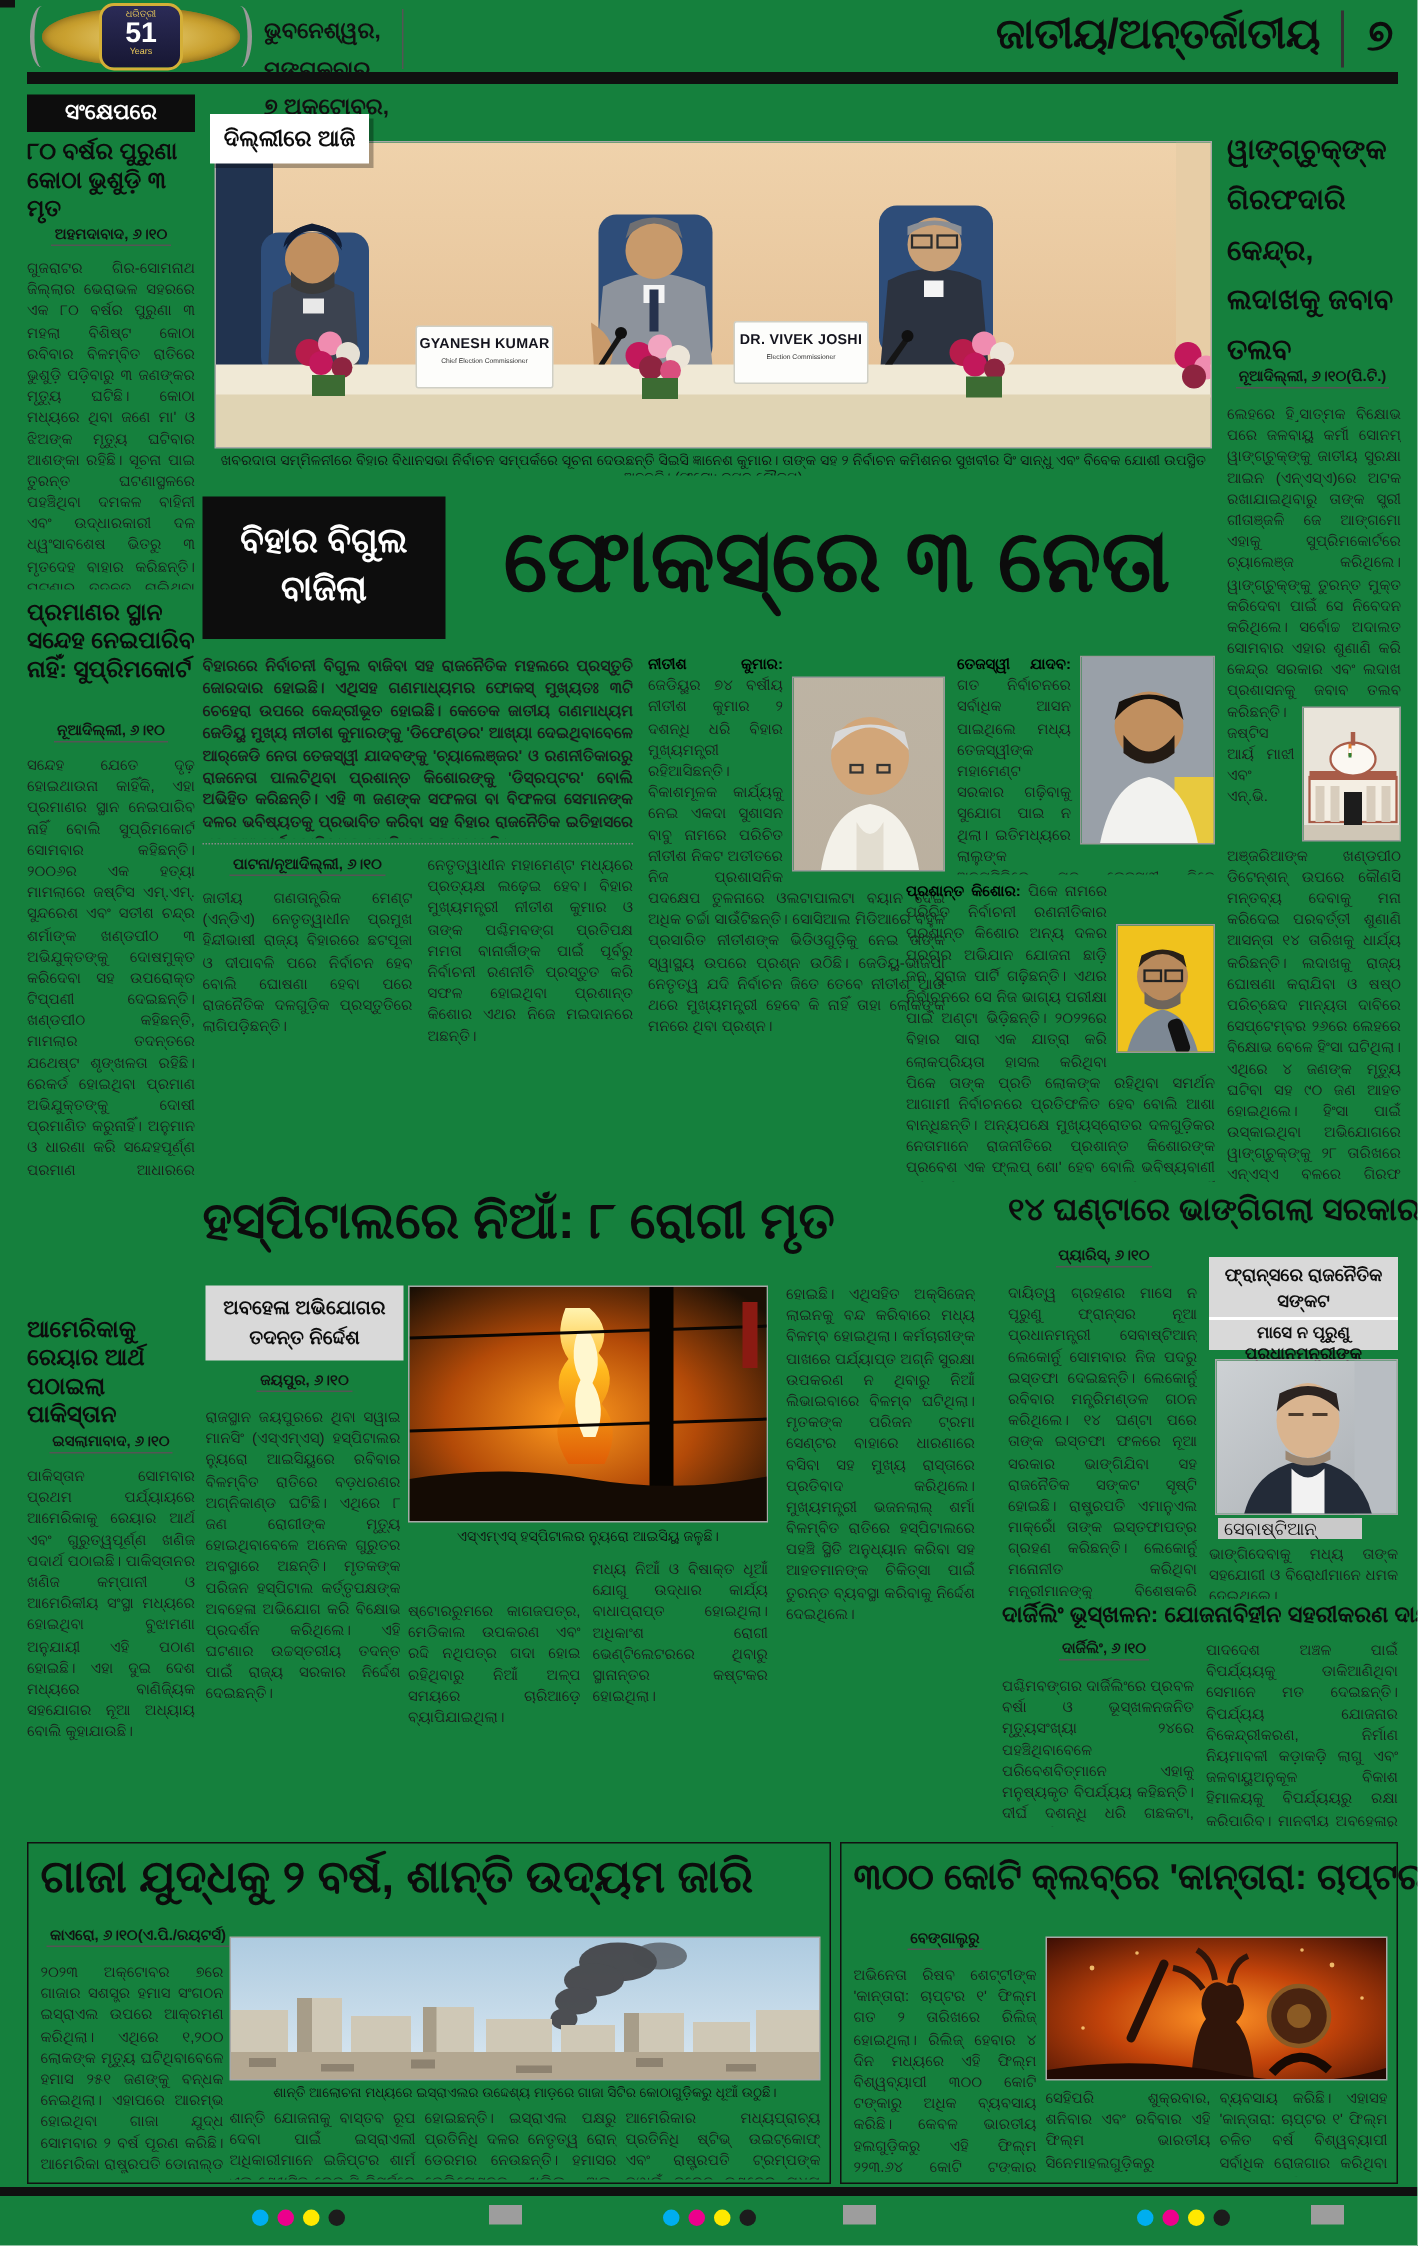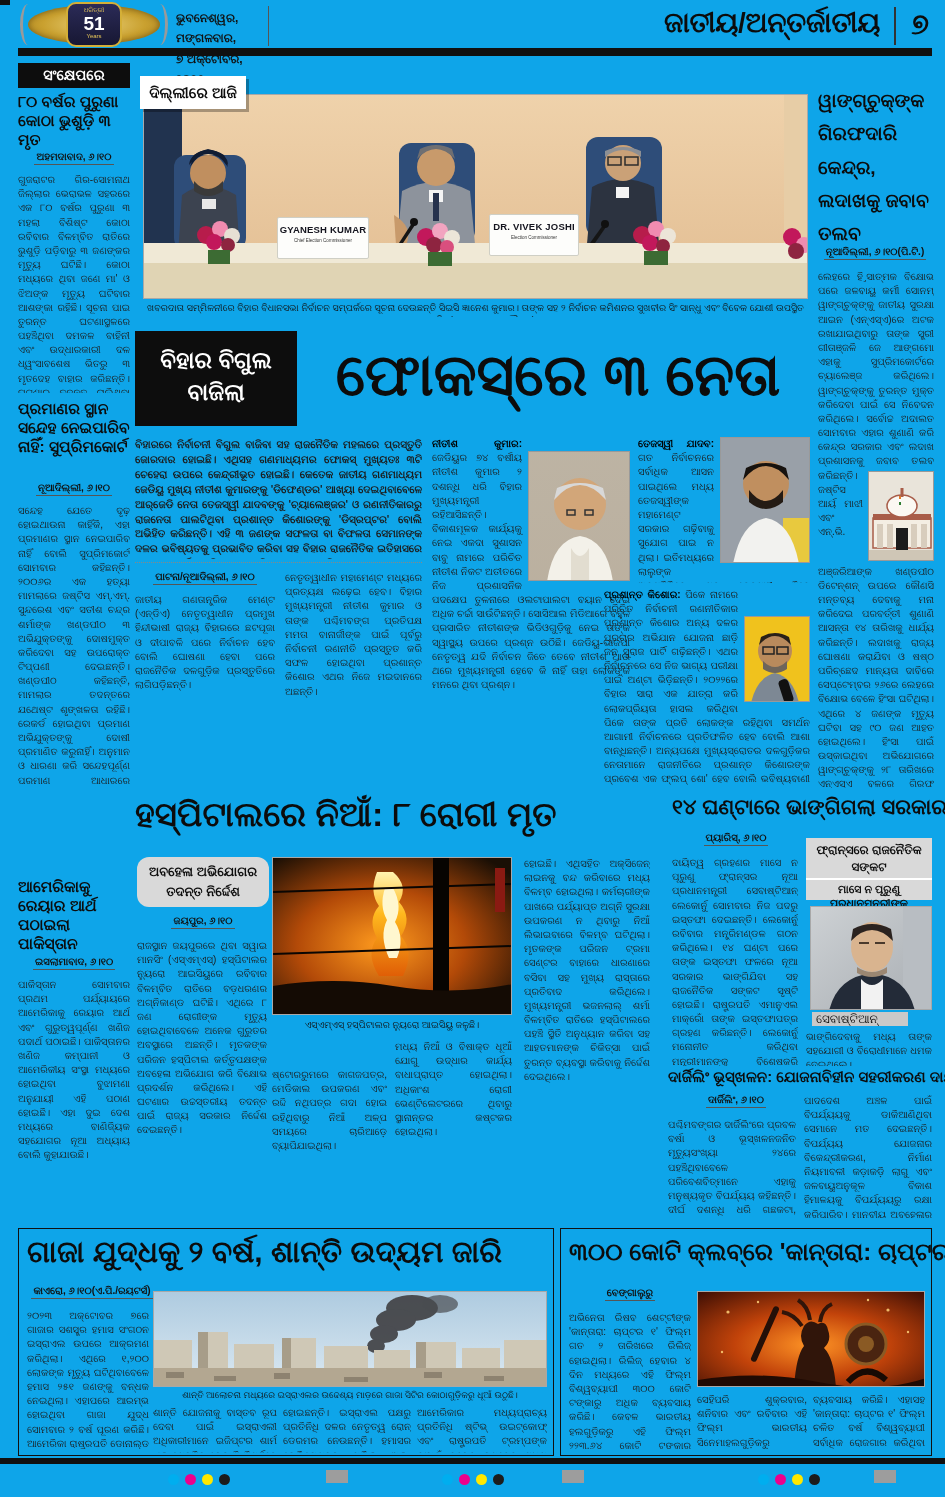--- a/index.html
+++ b/index.html
@@ -1,18 +1,18 @@
 <!DOCTYPE html>
 <html><head>
 <meta charset="utf-8">
 <style>
   * { margin:0; padding:0; box-sizing:border-box; }
   html,body { background:#f2f2f2; }
   body { font-family:"Liberation Sans","DejaVu Sans",sans-serif; }
-  .page { position:relative; width:945px; height:1497px; background:#0ea5e9; margin:0 auto; overflow:hidden; }
+  .page { position:relative; width:945px; height:1497px; background:#15803d; margin:0 auto; overflow:hidden; }
   .abs { position:absolute; }
   .hl { font-weight:bold; color:#0c0c0c; line-height:1.22; }
   .bt { font-size:10px; line-height:1.42; text-align:justify; color:#1c1c1c; overflow:hidden; }
   .bt b { color:#000; }
   .dl { text-align:center; font-size:10px; font-weight:bold; color:#111; }
   .dl span { display:inline-block; border-bottom:1px solid #555; padding:0 2px 1px; }
   .cap { font-size:9.5px; color:#111; text-align:center; overflow:hidden; }
   .photo { border:1px solid #a8a8a8; overflow:hidden; }
   .blackbox { background:#0d0d0d; color:#ffffff; text-align:center; }
   .graybox { background:#d9d9d9; color:#0d0d0d; text-align:center; font-weight:bold; }
@@ -36,21 +36,21 @@
     <div class="abs" style="left:20px;top:2px;width:148px;height:45px;">
       <div class="abs" style="left:8px;top:3px;width:132px;height:39px;border-radius:50%;background:radial-gradient(ellipse at center,#ead27a 0%,#c9a02f 55%,#a57f22 100%);box-shadow:inset 0 0 6px #7a5c14;"></div>
       <div class="abs" style="left:0;top:2px;width:16px;height:41px;border-left:3px solid #9a9a9a;border-radius:50% 0 0 50%;"></div>
       <div class="abs" style="left:132px;top:2px;width:16px;height:41px;border-right:3px solid #9a9a9a;border-radius:0 50% 50% 0;"></div>
       <div class="abs" style="left:46px;top:0;width:56px;height:45px;background:linear-gradient(#2b2b57,#171733);border:2px solid #d4af37;border-radius:10px;text-align:center;overflow:hidden;">
         <div style="font-size:6.5px;color:#e8c75a;margin-top:2px;">ଧରିତ୍ରୀ</div>
         <div style="font-size:19px;font-weight:bold;color:#ffffff;line-height:1;">51</div>
         <div style="font-size:6px;color:#e8c75a;">Years</div>
       </div>
     </div>
-    <div class="abs" style="left:176px;top:8px;width:90px;height:38px;font-size:12px;font-weight:bold;color:#111;line-height:1.7;">
+    <div class="abs" style="left:176px;top:8px;width:90px;height:38px;font-size:15px;font-weight:bold;color:#111;line-height:1.7;">
       <div>ଭୁବନେଶ୍ୱର, ମଙ୍ଗଳବାର,</div>
       <div>୭ ଅକ୍ଟୋବର, ୨୦୨୫</div>
     </div>
     <div class="abs" style="left:268px;top:6px;width:1px;height:40px;background:#555;"></div>
     <div class="abs hl" style="left:540px;top:6px;width:340px;height:42px;font-size:28px;text-align:right;letter-spacing:-.3px;">ଜାତୀୟ/ଅନ୍ତର୍ଜାତୀୟ</div>
     <div class="abs" style="left:894px;top:7px;width:2px;height:38px;background:#333;"></div>
     <div class="abs hl" style="left:902px;top:7px;width:36px;height:40px;font-size:29px;text-align:center;">୭</div>
     <div class="abs" style="left:18px;top:48px;width:914px;height:8px;background:#101010;"></div>
   </div>
 
@@ -236,21 +236,21 @@
           <rect x="42" y="52" width="6" height="24" fill="#d8cdbd"></rect>
           <rect x="52" y="52" width="6" height="24" fill="#d8cdbd"></rect>
         <rect x="27" y="56" width="12" height="34" fill="#1c1c1c"></rect>
         <rect x="0" y="78" width="66" height="12" fill="#cfc6b6"></rect>
       </svg>
     </span>
     <span>ଜଷ୍ଟିସ ଆର୍ୟ ମାଝୀ ଏବଂ ଏନ୍.ଭି. ଅଞ୍ଜରିଆଙ୍କ ଖଣ୍ଡପୀଠ ଡିଟେନ୍‌ଶନ୍ ଉପରେ କୌଣସି ମନ୍ତବ୍ୟ ଦେବାକୁ ମନା କରିଦେଇ ପରବର୍ତ୍ତୀ ଶୁଣାଣି ଆସନ୍ତା ୧୪ ତାରିଖକୁ ଧାର୍ଯ୍ୟ କରିଛନ୍ତି। ଲଦାଖକୁ ରାଜ୍ୟ ଘୋଷଣା କରାଯିବା ଓ ଷଷ୍ଠ ପରିଚ୍ଛେଦ ମାନ୍ୟତା ଦାବିରେ ସେପ୍ଟେମ୍ବର ୨୬ରେ ଲେହରେ ବିକ୍ଷୋଭ ବେଳେ ହିଂସା ଘଟିଥିଲା। ଏଥିରେ ୪ ଜଣଙ୍କ ମୃତ୍ୟୁ ଘଟିବା ସହ ୯୦ ଜଣ ଆହତ ହୋଇଥିଲେ। ହିଂସା ପାଇଁ ଉସ୍କାଇଥିବା ଅଭିଯୋଗରେ ୱାଙ୍ଗ୍‌ଚୁକ୍‌ଙ୍କୁ ୨୮ ତାରିଖରେ ଏନ୍‌ଏସ୍‌ଏ ବଳରେ ଗିରଫ କରାଯାଇ ରାଜସ୍ଥାନର ଯୋଧପୁର ଜେଲରେ ରଖାଯାଇଛି। ୱାଙ୍ଗ୍‌ଚୁକ୍‌ଙ୍କ ସ୍ତ୍ରୀଙ୍କ ତରଫରୁ ବରିଷ୍ଠ ଆଇନଜୀବୀ କପିଲ ସିବଲ୍ କୋର୍ଟରେ ଉପସ୍ଥିତ ରହି ଅଟକ ରଖାଯିବାର କାରଣ ଜଣାଇବା ନିମନ୍ତେ ସରକାରଙ୍କୁ ନିର୍ଦ୍ଦେଶ ଦେବା ଲାଗି କୋର୍ଟଙ୍କୁ ନିବେଦନ କରିଥିଲେ। ଏ ସଂପର୍କରେ ୱାଙ୍ଗ୍‌ଚୁକ୍‌ଙ୍କୁ ଜଣାଇ ଦିଆଯାଇଛି ଏବଂ ତାଙ୍କ ସ୍ତ୍ରୀଙ୍କୁ ଜଣାଇବାର ଆଇନଗତ ଆବଶ୍ୟକତା ନାହିଁ ବୋଲି ସଲିସିଟର ଜେନେରାଲ ତୁଷାର ମେହେଟ୍ଟା କହିଥିଲେ।</span>
   </div>
 
   <div class="abs hl" style="left:135px;top:794px;width:534px;height:48px;font-size:34px;white-space:nowrap;">ହସ୍ପିଟାଲରେ ନିଆଁ: ୮ ରୋଗୀ ମୃତ</div>
-  <div class="abs graybox" style="left:137px;top:857px;width:132px;height:50px;font-size:13px;line-height:1.5;padding-top:5px;border-radius:12px;">
+  <div class="abs graybox" style="left:137px;top:857px;width:132px;height:50px;font-size:13px;line-height:1.5;padding-top:5px;">
     <div>ଅବହେଳା ଅଭିଯୋଗର</div>
     <div>ତଦନ୍ତ ନିର୍ଦ୍ଦେଶ</div>
   </div>
   <div class="abs dl" style="left:137px;top:915px;width:132px;"><span>ଜୟପୁର, ୬।୧୦</span></div>
   <div class="abs bt" style="left:137px;top:939px;width:130px;height:278px;">ରାଜସ୍ଥାନ ଜୟପୁରରେ ଥିବା ସୱାଇ ମାନସିଂ (ଏସ୍‌ଏମ୍‌ଏସ୍) ହସ୍ପିଟାଲର ନ୍ୟୁରୋ ଆଇସିୟୁରେ ରବିବାର ବିଳମ୍ବିତ ରାତିରେ ବଡ଼ଧରଣର ଅଗ୍ନିକାଣ୍ଡ ଘଟିଛି। ଏଥିରେ ୮ ଜଣ ରୋଗୀଙ୍କ ମୃତ୍ୟୁ ହୋଇଥିବାବେଳେ ଅନେକ ଗୁରୁତର ଅବସ୍ଥାରେ ଅଛନ୍ତି। ମୃତକଙ୍କ ପରିଜନ ହସ୍ପିଟାଲ କର୍ତ୍ତୃପକ୍ଷଙ୍କ ଅବହେଳା ଅଭିଯୋଗ କରି ବିକ୍ଷୋଭ ପ୍ରଦର୍ଶନ କରିଥିଲେ। ଏହି ଘଟଣାର ଉଚ୍ଚସ୍ତରୀୟ ତଦନ୍ତ ପାଇଁ ରାଜ୍ୟ ସରକାର ନିର୍ଦ୍ଦେଶ ଦେଇଛନ୍ତି।</div>
 
   <div class="abs photo" style="left:272px;top:857px;width:240px;height:158px;">
     <svg viewBox="0 0 240 158" width="240" height="158">
       <defs>
         <radialGradient id="glow" cx=".45" cy=".55" r=".7">

